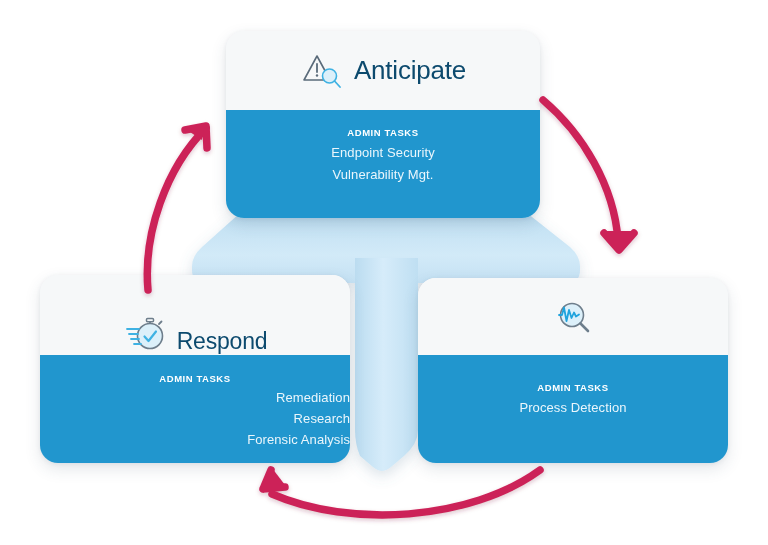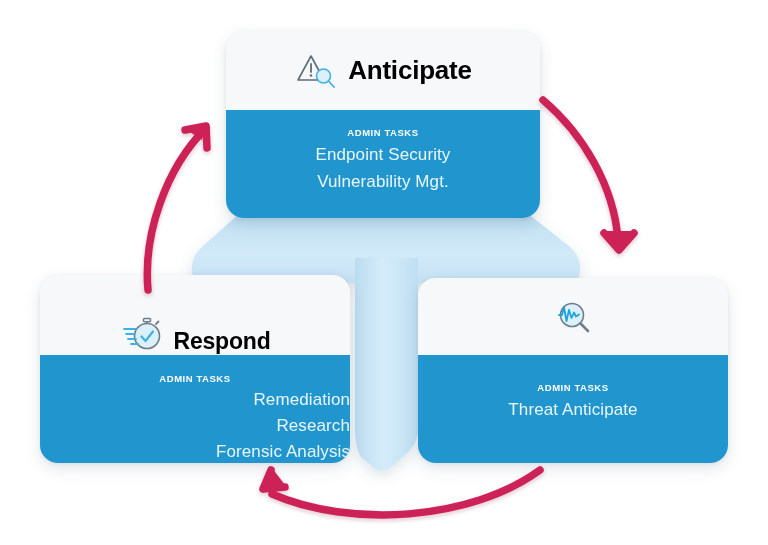--- a/index.html
+++ b/index.html
@@ -37,38 +37,38 @@
     z-index: 5;
   }
   .card-head {
     background: #F6F8F9;
     display: flex;
     align-items: center;
     justify-content: center;
     gap: 10px;
   }
   .card-title {
-    color: #000000;
-    font-weight: bold;
+    color: #0c4a6e;
+    font-weight: normal;
     letter-spacing: -0.2px;
     white-space: nowrap;
   }
   .card-body {
     background: #2196CE;
     text-align: center;
     color: #ffffff;
   }
   .tasks-label {
     font-size: 9.5px;
     font-weight: bold;
     letter-spacing: 0.55px;
     color: #ffffff;
   }
   .task-item {
-    font-size: 17px;
+    font-size: 13px;
     font-weight: normal;
     color: #EAF6FC;
     letter-spacing: 0.1px;
   }
 
   
   #card-anticipate { left: 226px; top: 31px;  width: 314px; height: 187px; }
   #card-anticipate .card-head { height: 79px; }
   #card-anticipate .card-title { font-size: 26px; }
   #card-anticipate .card-body  { height: 108px; padding-top: 17px; box-sizing: border-box; }
@@ -218,17 +218,17 @@
       <span class="icon-wrap">
         <svg width="44" height="42" viewBox="0 0 44 42">
           <circle cx="21" cy="19" r="11.5" fill="#DCF0FA" stroke="#6E7E8C" stroke-width="1.6"></circle>
           <line x1="29.5" y1="27.5" x2="37" y2="35" stroke="#6E7E8C" stroke-width="2.6" stroke-linecap="round"></line>
           <path d="M8 19 L11 19 L13 11.5 L15.5 25 L18 14 L20.5 22 L23 16.5 L25 20.5 L28 18.5" fill="none" stroke="#1FA3DD" stroke-width="1.8" stroke-linecap="round" stroke-linejoin="round"></path>
         </svg>
       </span>
     </div>
     <div class="card-body">
       <div class="tasks-label">ADMIN TASKS</div>
-      <div class="task-item">Threat Anticipate</div>
+      <div class="task-item">Process Detection</div>
     </div>
   </div>
 
 </div>
 
 </body></html>

